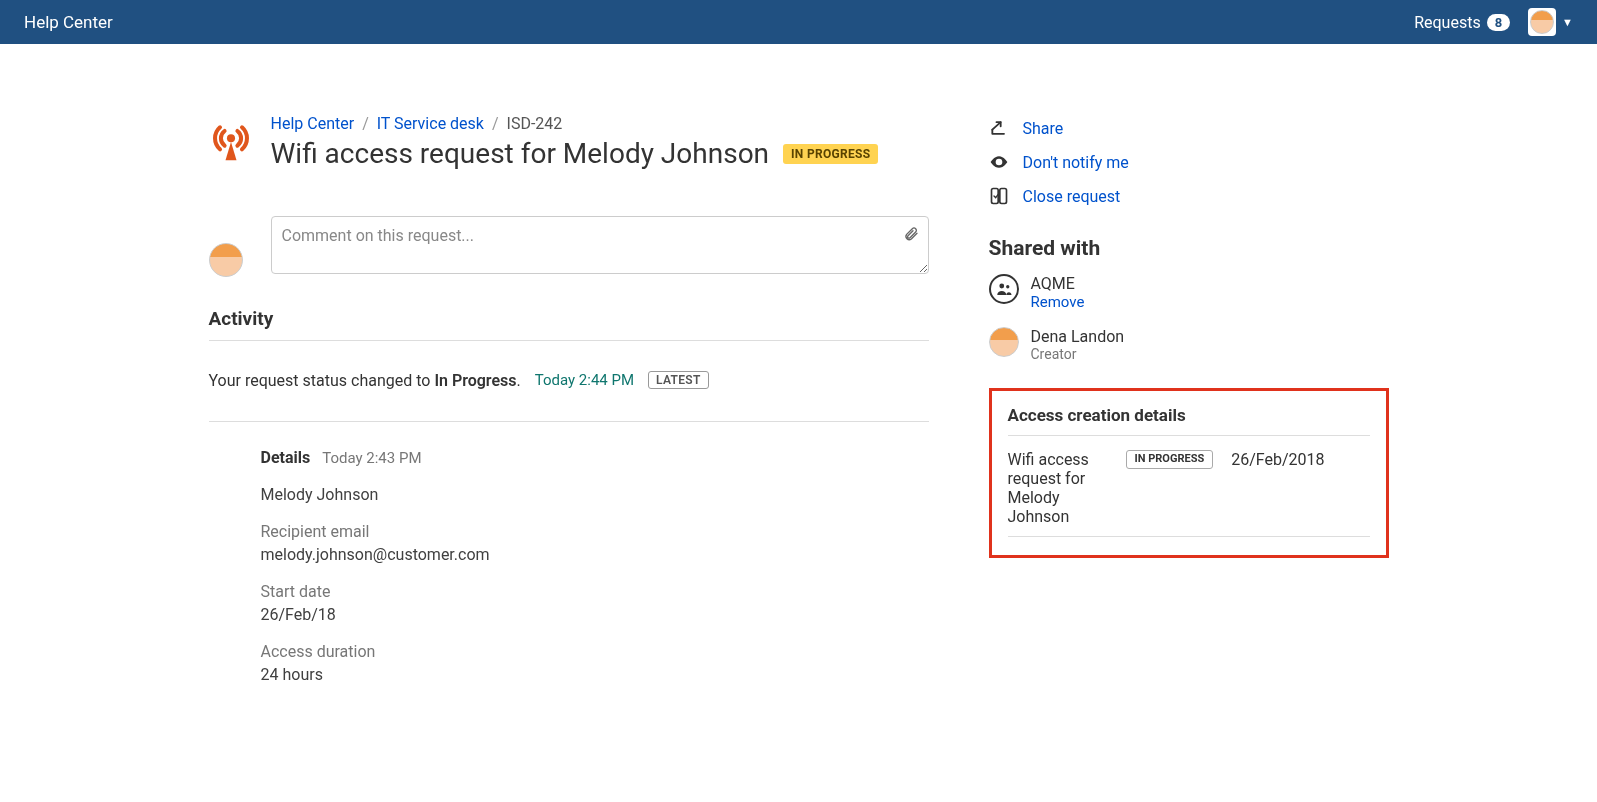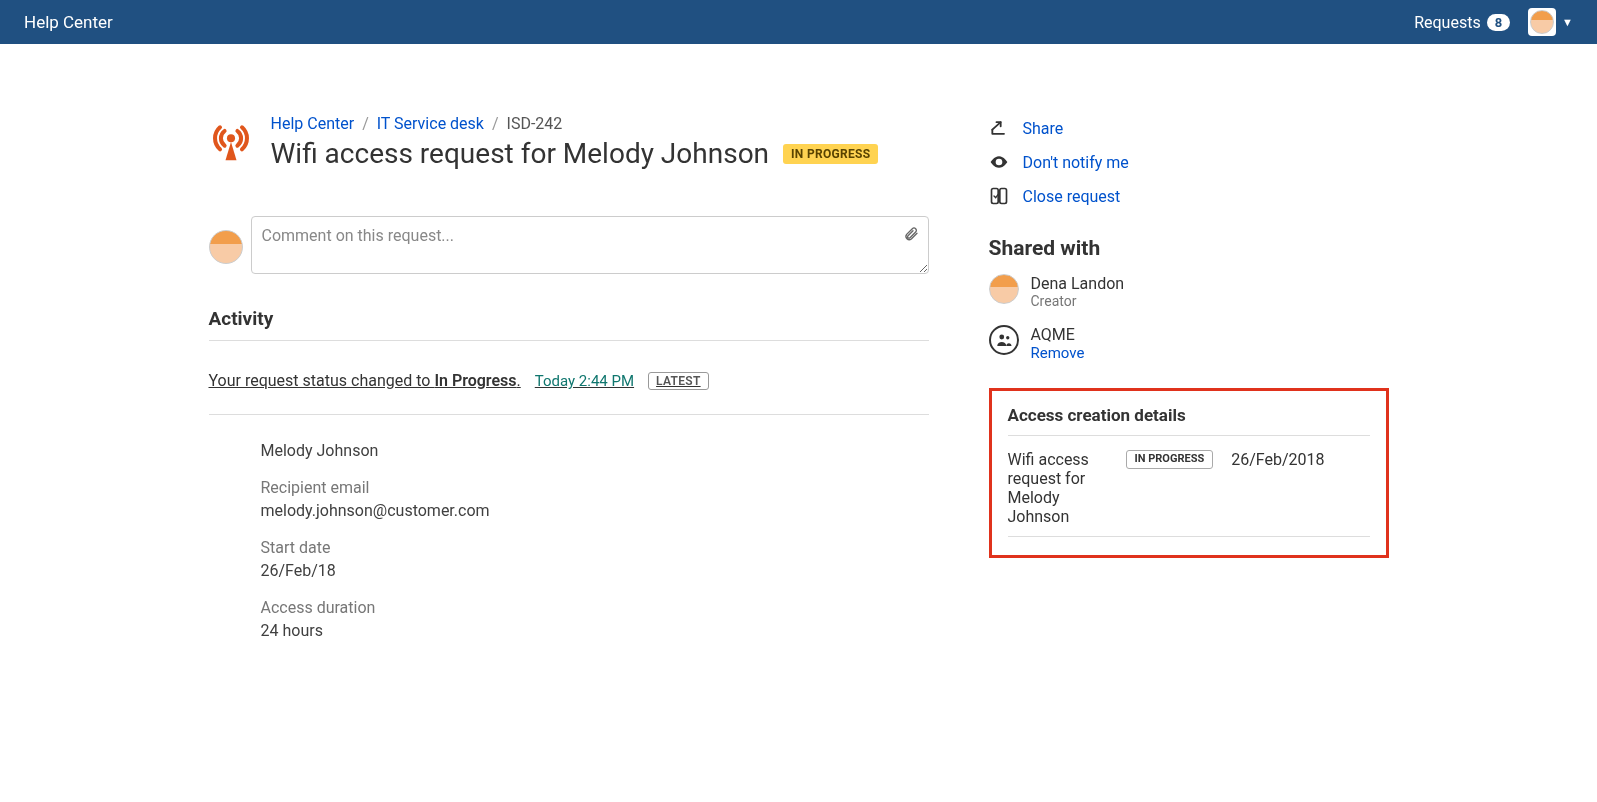--- a/index.html
+++ b/index.html
@@ -24,30 +24,30 @@
   .request-type-icon { flex-shrink: 0; width: 44px; height: 44px; margin-top: 6px; }
   .breadcrumb { font-size: 16px; color: #333; display: flex; align-items: center; gap: 8px; flex-wrap: wrap; }
   .breadcrumb .sep { color: #999; }
   .breadcrumb .crumb-last { color: #555; }
   .page-title-row { display: flex; align-items: center; gap: 14px; margin-top: 4px; }
   .page-title { font-size: 28px; font-weight: 400; color: #333; }
   .status-pill { background: #ffd351; color: #594300; font-size: 12px; font-weight: bold; padding: 3px 8px; border-radius: 3px; letter-spacing: 0.3px; }
 
   
   .main-col { flex: 1; min-width: 0; }
-  .comment-row { display: flex; gap: 8px; align-items: center; margin-bottom: 30px; margin-top: 12px; }
+  .comment-row { display: flex; gap: 28px; align-items: flex-end; margin-bottom: 30px; margin-top: 12px; }
   .avatar-md { width: 34px; height: 34px; border-radius: 50%; background: linear-gradient(#f29e4c 42%, #f8cba6 42%); border: 1px solid #ccc; flex-shrink: 0; }
   .comment-box { position: relative; flex: 1; }
   .comment-input { width: 100%; min-height: 40px; padding: 9px 34px 9px 10px; border: 1px solid #ccc; border-radius: 4px; font-size: 16px; color: #333; resize: both; font-family: inherit; }
   .comment-input::placeholder { color: #888; }
   .attach-icon { position: absolute; right: 10px; top: 9px; color: #666; }
 
   .activity-heading { font-size: 19px; font-weight: bold; color: #333; padding-bottom: 10px; border-bottom: 1px solid #ddd; margin-bottom: 30px; }
 
-  .activity-entry { padding-bottom: 24px; border-bottom: 1px solid #ddd; margin-bottom: 26px; font-size: 16px; color: #333; display: flex; align-items: flex-end; gap: 14px; flex-wrap: wrap; text-decoration: underline; }
+  .activity-entry { padding-bottom: 31px; border-bottom: 1px solid #ddd; margin-bottom: 26px; font-size: 16px; color: #333; display: flex; align-items: flex-start; gap: 14px; flex-wrap: wrap; }
   .activity-status-text { }
   .activity-status-text b { font-weight: 600; }
   .activity-time { color: #0f766e; font-size: 15px; }
   .activity-badge { border: 1px solid #999; border-radius: 3px; padding: 1px 7px; font-size: 12px; color: #555; font-weight: 600; letter-spacing: 0.3px; }
 
   .details-block { margin-left: 52px; }
   .details-header { display: flex; align-items: baseline; gap: 12px; margin-bottom: 18px; }
   .details-header-title { font-size: 16px; font-weight: bold; color: #333; }
   .details-time { color: #777; font-size: 15px; }
   .detail-field { margin-bottom: 18px; }
@@ -141,20 +141,24 @@
 
     <div class="activity-entry">
       <span class="activity-status-text">
         <span>Your request status changed to </span><b>In Progress</b><span>.</span>
       </span>
       <span class="activity-time">Today 2:44 PM</span>
       <span class="activity-badge">LATEST</span>
     </div>
 
     <div class="details-block">
+      <div class="details-header">
+        <span class="details-header-title">Details</span>
+        <span class="details-time">Today 2:43 PM</span>
+      </div>
       <div class="detail-field">
         <div class="detail-value">Melody Johnson</div>
       </div>
       <div class="detail-field">
         <div class="detail-label">Recipient email</div>
         <div class="detail-value">melody.johnson@customer.com</div>
       </div>
       <div class="detail-field">
         <div class="detail-label">Start date</div>
         <div class="detail-value">26/Feb/18</div>
@@ -194,42 +198,42 @@
               <path d="M6 12l2 2 3-4" stroke-width="1.6"></path>
             </svg>
         </span>
         <a href="#">Close request</a>
       </li>
     </ul>
 
     <div class="shared-heading">Shared with</div>
 
     <div class="shared-person">
-      <div class="shared-avatar"></div>
-      <div>
-        <div class="shared-name">Dena Landon</div>
-        <div class="shared-role">Creator</div>
-      </div>
-    </div>
-
-    <div class="shared-person">
       <div class="shared-group-avatar">
         <svg width="18" height="18" viewBox="0 0 24 24" fill="#333">
             <circle cx="9" cy="8" r="3.2"></circle>
             <path d="M3 20c0-3.5 2.8-5.5 6-5.5s6 2 6 5.5"></path>
             <circle cx="17" cy="9" r="2.2"></circle>
             <path d="M15 20c0-2.3 1.5-3.8 3.5-3.8S22 17.7 22 20" fill="#333"></path>
           </svg>
       </div>
       <div>
         <div class="shared-name">AQME</div>
         <a href="#" class="shared-remove">Remove</a>
       </div>
     </div>
 
+    <div class="shared-person">
+      <div class="shared-avatar"></div>
+      <div>
+        <div class="shared-name">Dena Landon</div>
+        <div class="shared-role">Creator</div>
+      </div>
+    </div>
+
     <div class="access-panel">
       <div class="access-heading">Access creation details</div>
       <div class="access-row">
         <div class="access-title">Wifi access request for Melody Johnson</div>
         <div class="access-status">IN PROGRESS</div>
         <div class="access-date">26/Feb/2018</div>
       </div>
     </div>
   </div>
 

